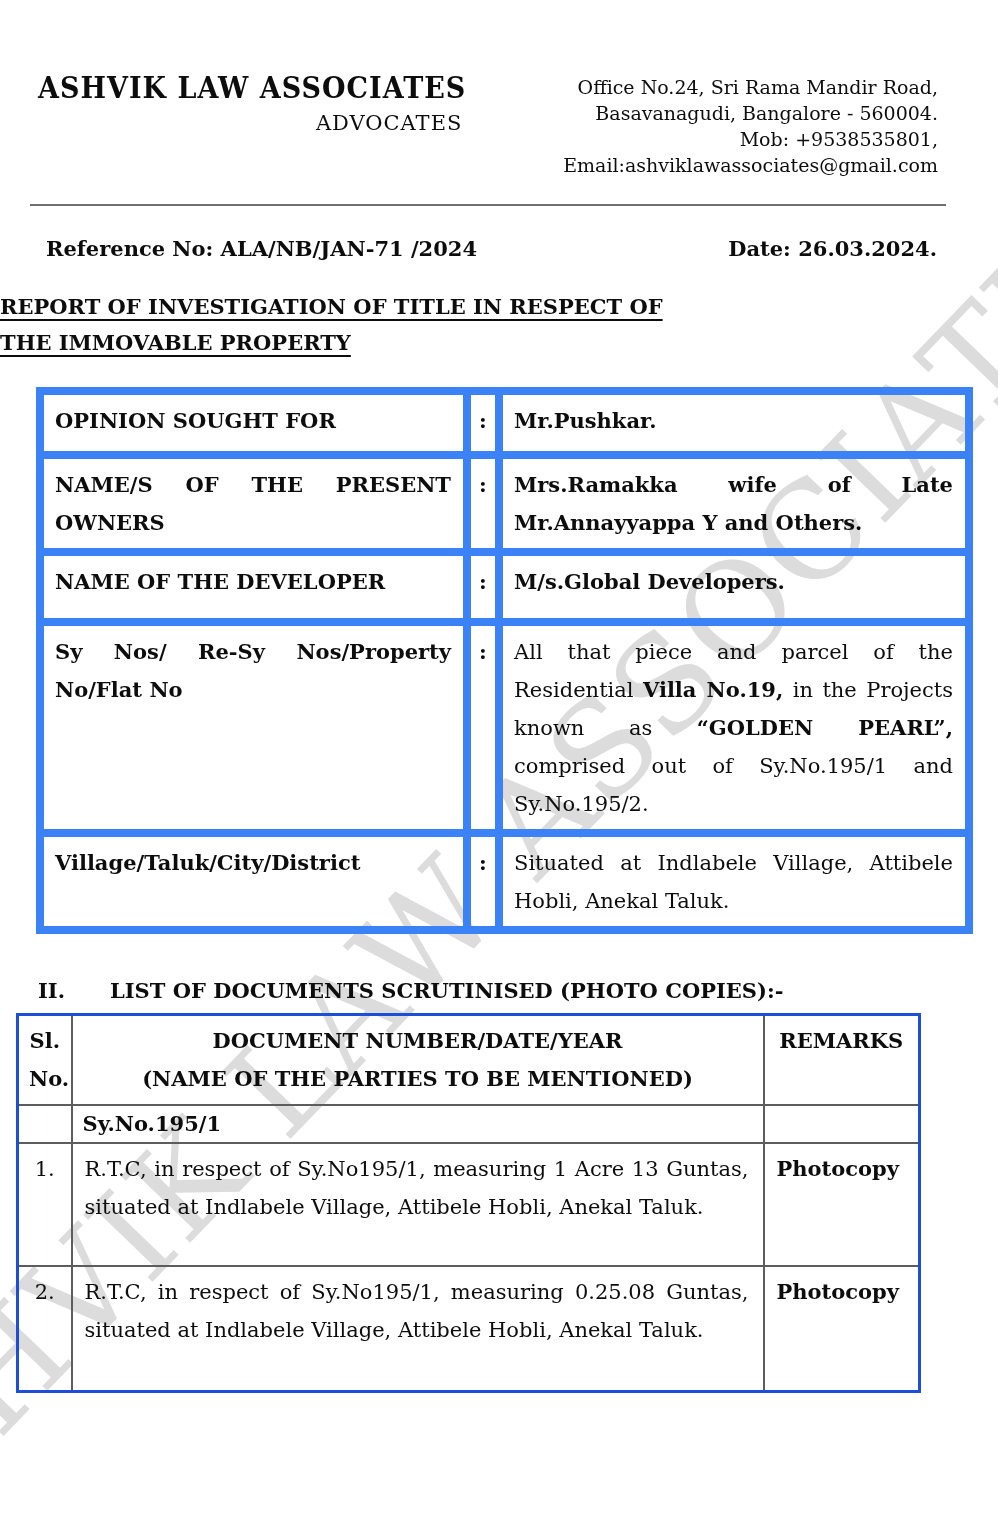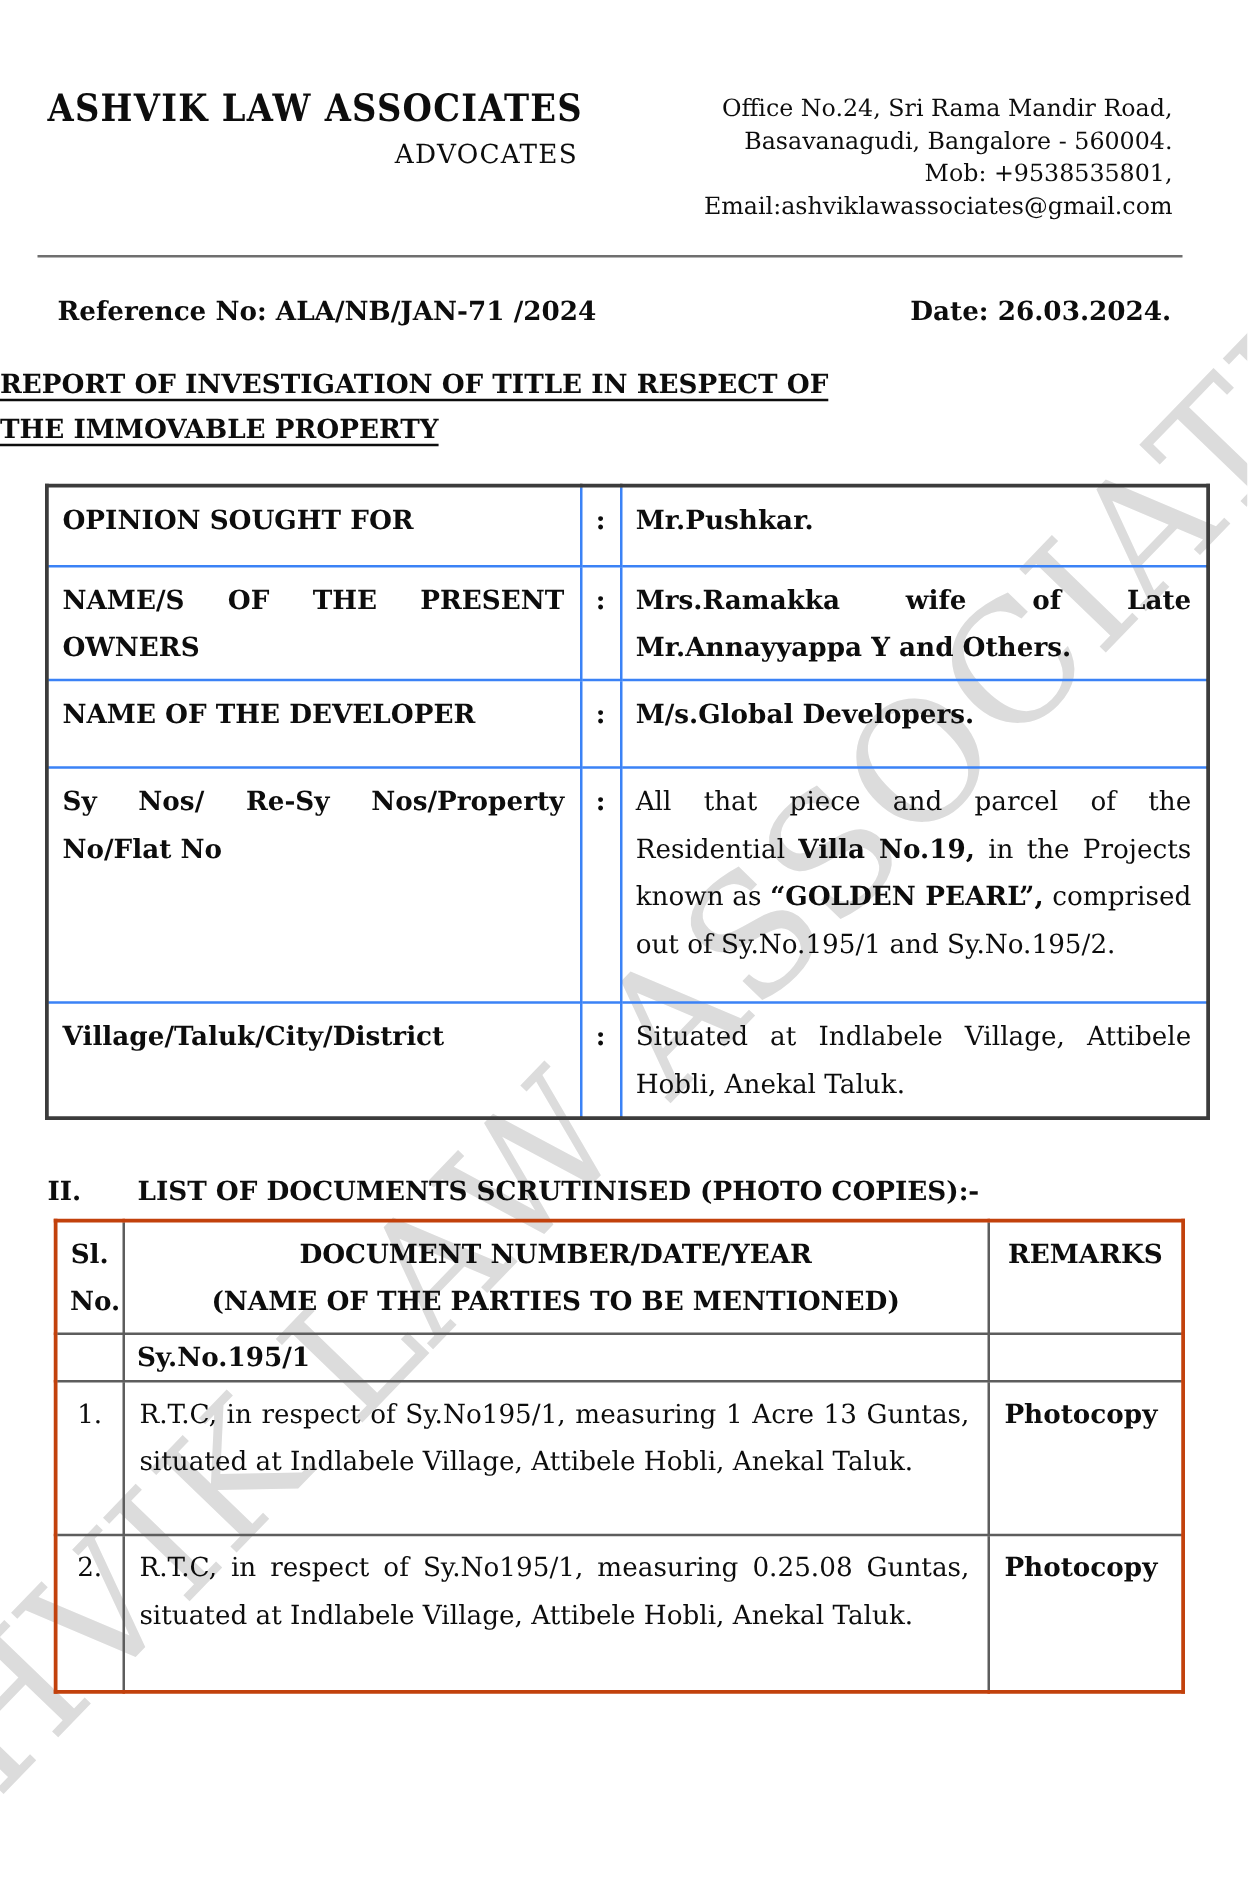--- a/index.html
+++ b/index.html
@@ -37,34 +37,34 @@
 
   
   .doc-title { margin-top:28px; text-align:left; font-size:21px; font-weight:bold; line-height:36px; }
   .doc-title .u { text-decoration:underline; text-decoration-thickness:2px; text-underline-offset:5px; }
 
   
   table { border-collapse:collapse; table-layout:fixed; }
   td { vertical-align:top; }
 
   .t1 { margin:26px 0 0 36px; width:929px; border:3px solid #3c3c3c; }
-  .t1 td { border:2px solid #3b82f6; font-size:21px; line-height:38px; padding:7px 12px 6px 11px; }
+  .t1 td { border:8px solid #3b82f6; font-size:21px; line-height:38px; padding:7px 12px 6px 11px; }
   .t1 .lbl { font-weight:bold; text-align:justify; }
   .t1 .sep { text-align:center; font-weight:bold; padding-left:2px; padding-right:2px; }
   .t1 .val { text-align:justify; }
   .t1 .val.bold { font-weight:bold; }
   .t1 .section-cell { vertical-align:middle; padding:10px 8px; }
   .t1 .section-heading { font-weight:bold; font-size:21.5px;
        text-decoration:underline; text-decoration-thickness:2px; text-underline-offset:5px; }
 
   
   .docs-heading { display:flex; margin:44px 0 0 38px; font-size:21px; font-weight:bold; }
   .docs-heading .num { width:72px; }
 
-  .t2 { margin:10px 0 0 43px; width:902px; border:3px solid #c2410c; }
+  .t2 { margin:10px 0 0 16px; width:902px; border:3px solid #1d4ed8; }
   .t2 td { border:2px solid #5d5d5d; font-size:21px; line-height:38px; padding:6px 10px; }
   .t2 .hdr { font-weight:bold; text-align:center; }
   .t2 .hdr-sl { text-align:center; }
   .t2 .group { font-weight:bold; text-align:left; padding-top:2px; padding-bottom:2px; line-height:32px; }
   .t2 .sl { text-align:center; }
   .t2 .desc { text-align:justify; padding-left:12px; padding-right:14px; }
   .t2 .remark { font-weight:bold; padding-left:12px; }
 </style>
 </head>
 <body>

